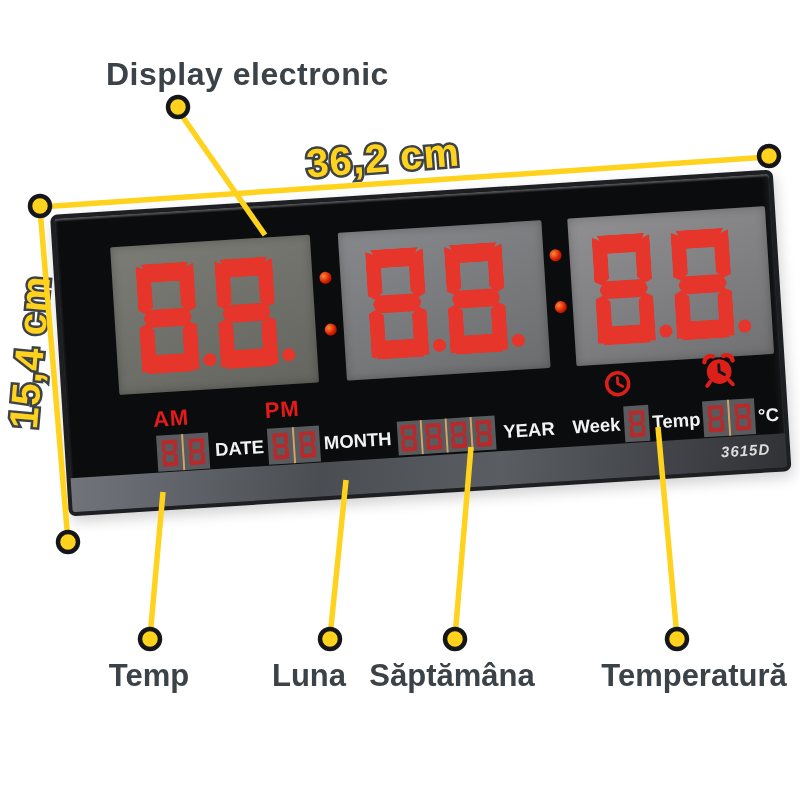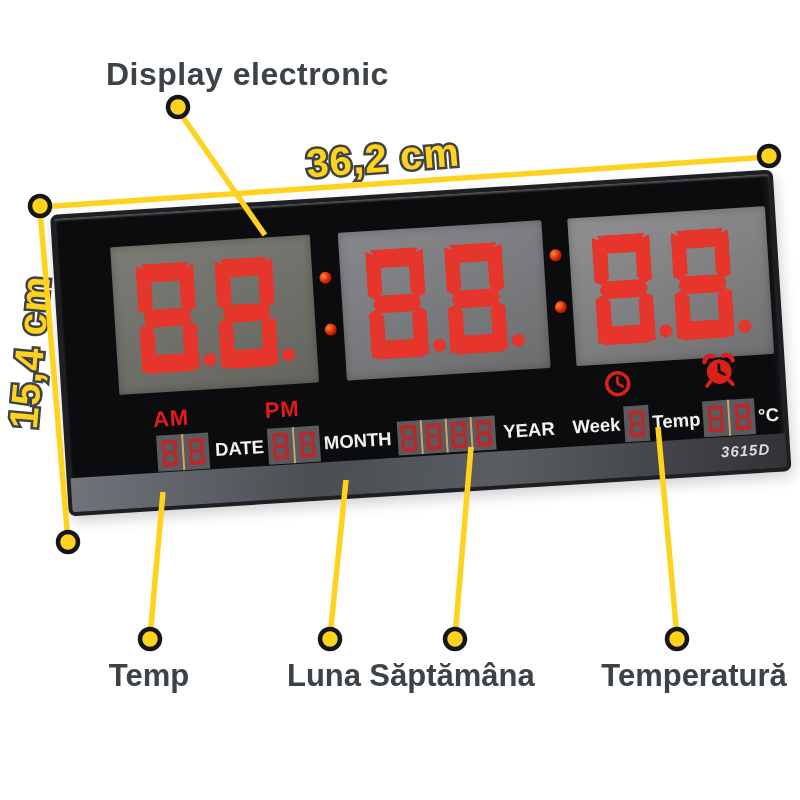--- a/index.html
+++ b/index.html
@@ -339,16 +339,16 @@
       <circle cx="455" cy="639" r="10"></circle>
       <circle cx="677" cy="639" r="10"></circle>
     </g>
   </svg>
 
   <div class="callout-title">Display electronic</div>
   <div class="bubble dim-w">36,2 cm</div>
   <div class="bubble dim-h">15,4 cm</div>
 
   <div class="part-label" style="left:149px">Temp</div>
-  <div class="part-label" style="left:324px">Luna</div>
+  <div class="part-label" style="left:309px">Luna</div>
   <div class="part-label" style="left:694px">Temperatură</div>
   <div class="part-label" style="left:452px">Săptămâna</div>
 </div>
 
 </body></html>

